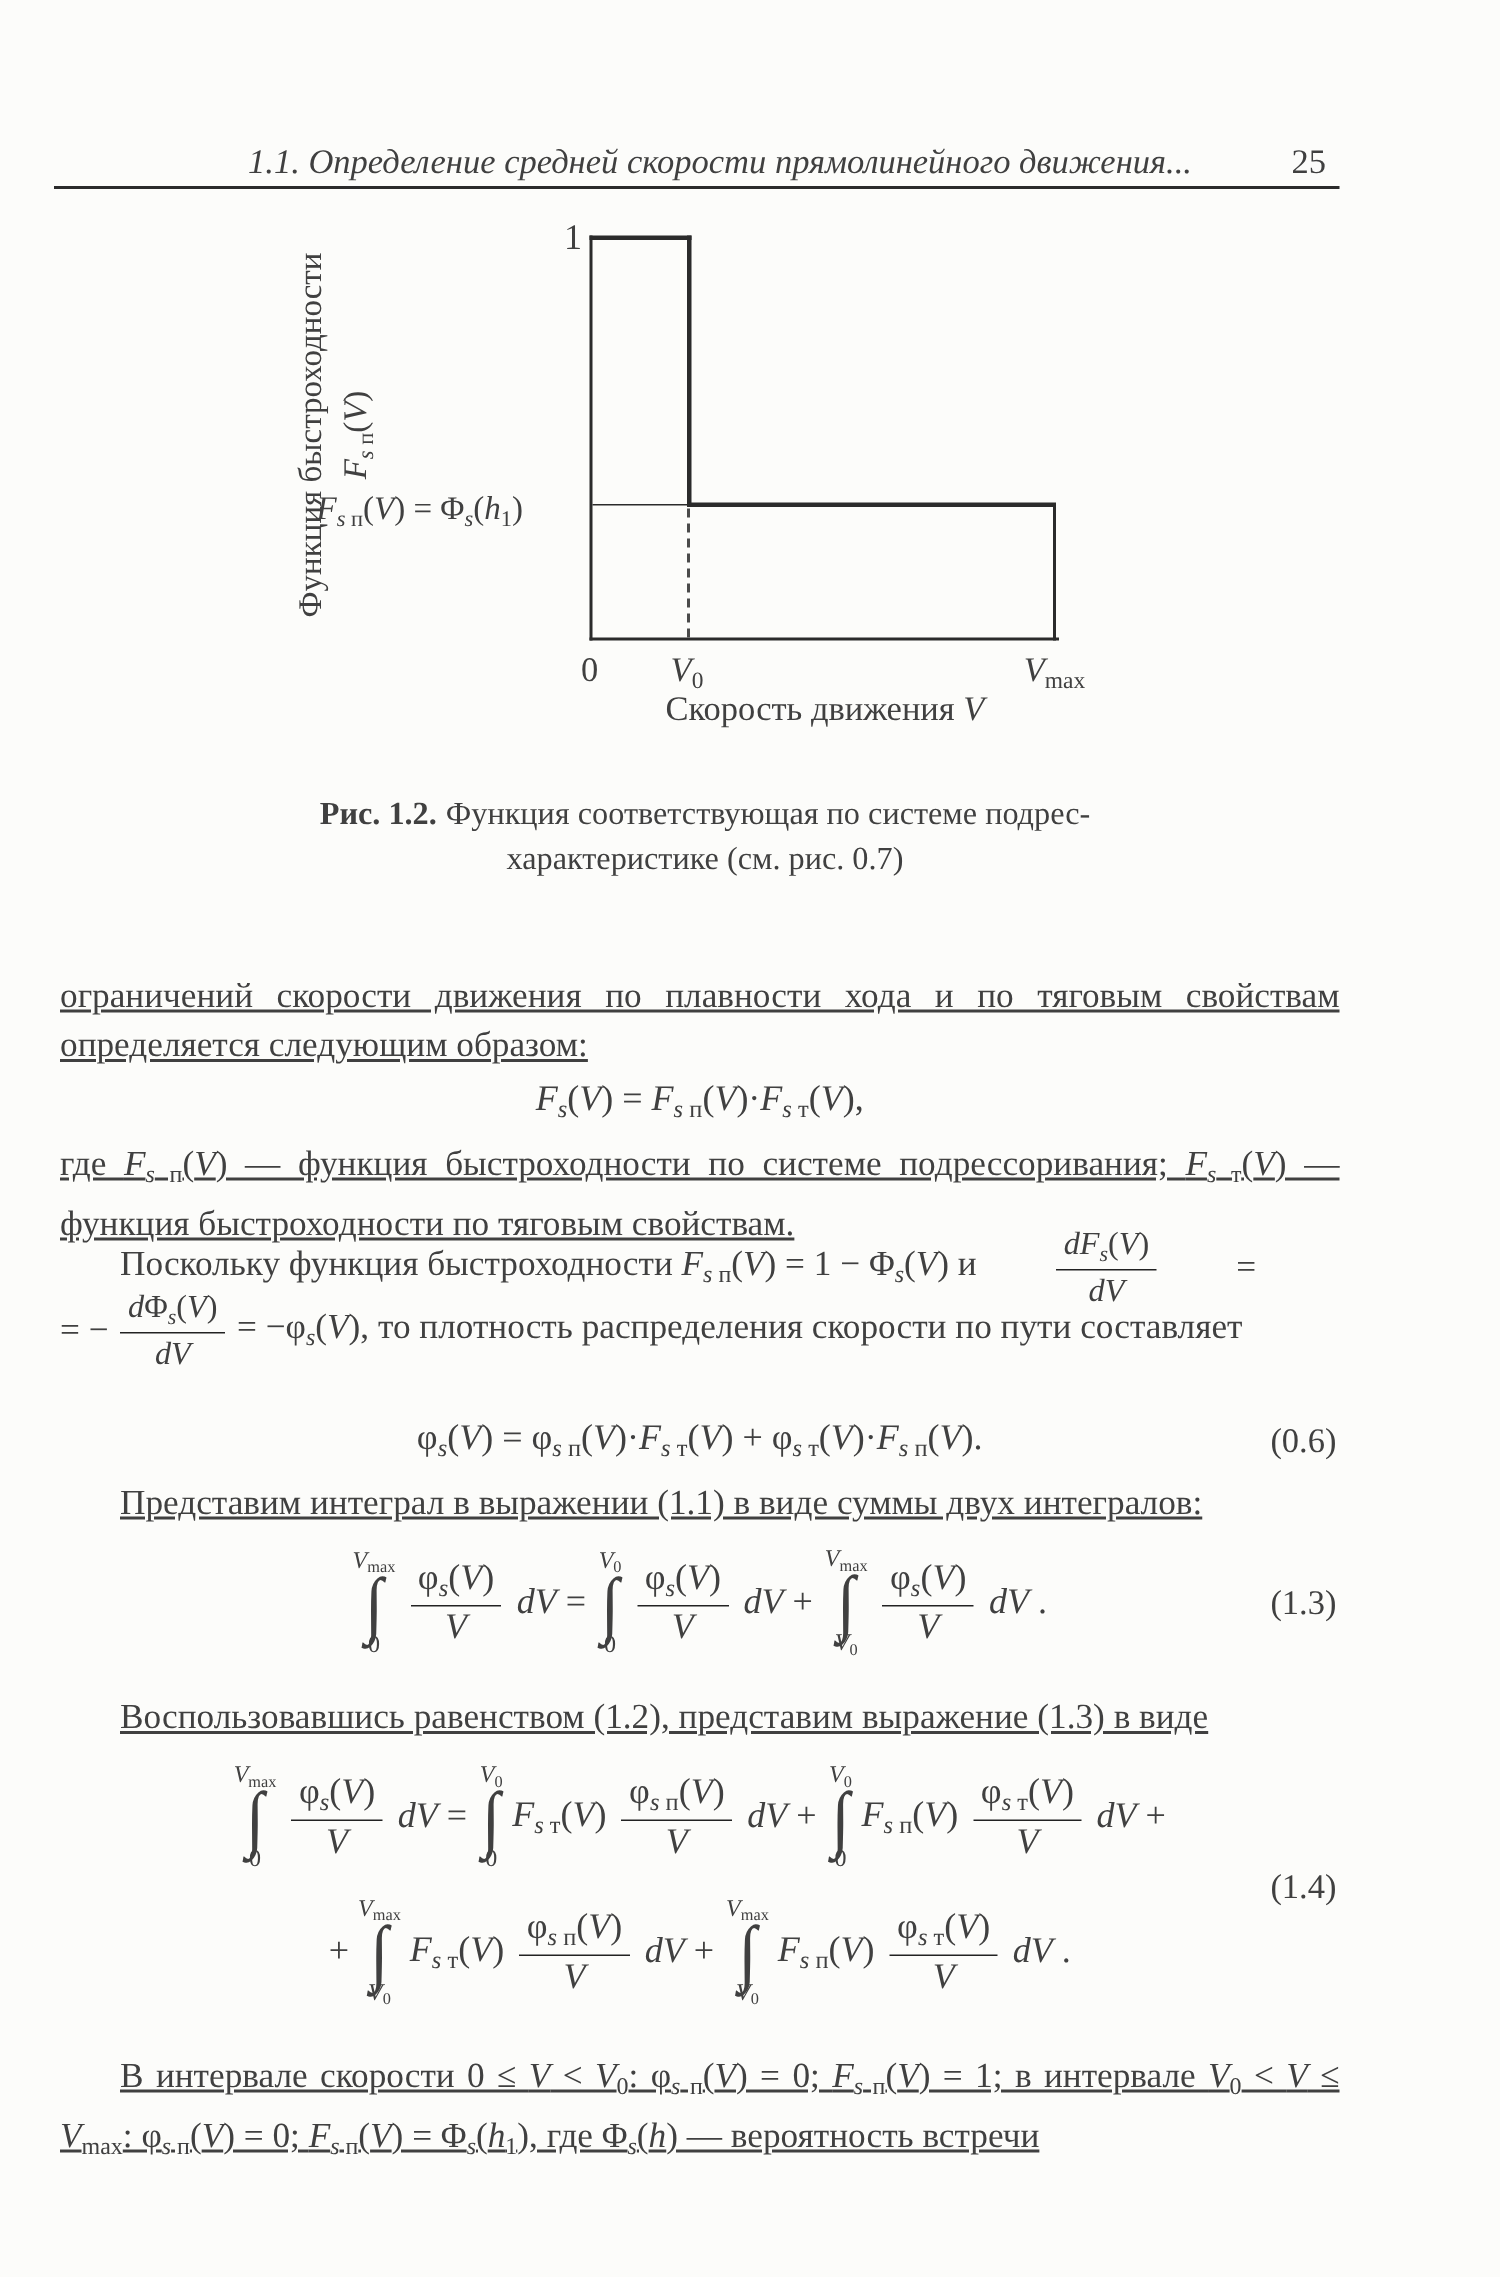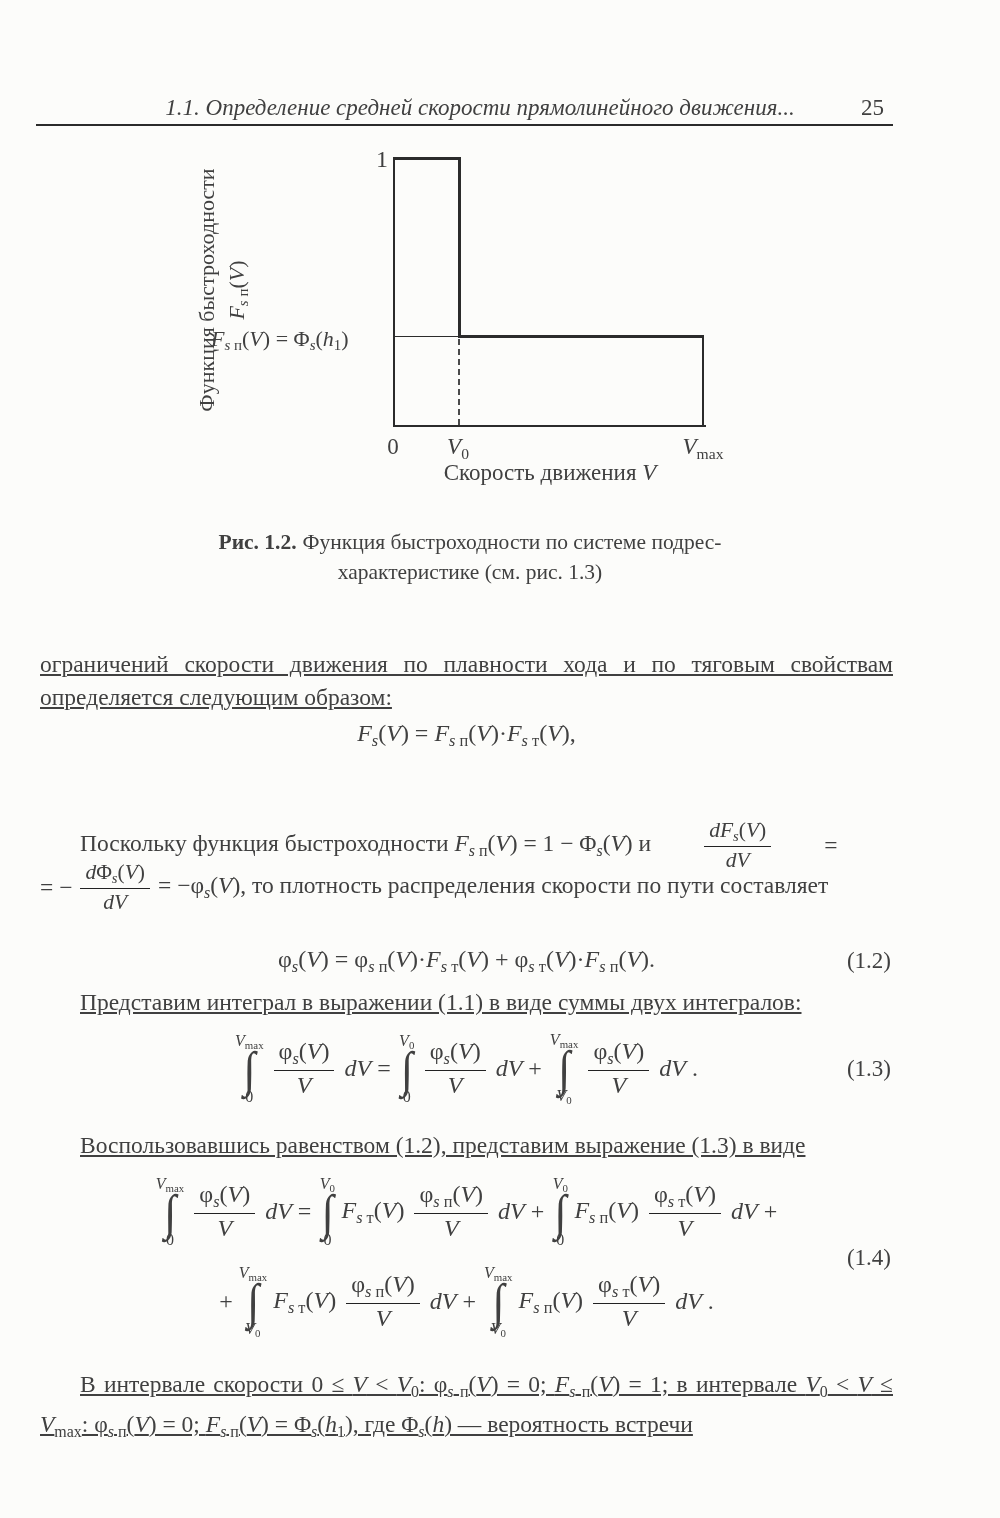--- a/index.html
+++ b/index.html
@@ -90,53 +90,54 @@
 
     <div class="figlab" style="left:170px; top:6px; width:33px; text-align:right; font-size:24px;">1</div>
     <div class="lvl-lab m"><i>F</i><sub><i>s</i> п</sub>(<i>V</i>) = Φ<sub><i>s</i></sub>(<i>h</i><sub>1</sub>)</div>
     <div class="figlab m" style="left:195px; top:294px; width:26px; text-align:center;">0</div>
     <div class="figlab m" style="left:250px; top:294px; width:46px; text-align:center;"><i>V</i><sub>0</sub></div>
     <div class="figlab m" style="left:478px; top:294px; width:80px; text-align:center;"><i>V</i><sub>max</sub></div>
     <div class="xtitle m">Скорость движения <i>V</i></div>
   </div>
 
   <div class="caption">
-    <div><span class="cap-bold">Рис. 1.2.</span><span>Функция быстроходности по системе подрес-</span></div>
-    <div>характеристике (см. рис. 1.3)</div>
+    <div><span class="cap-bold">Рис. 1.2.</span><span>Функция соответствующая по системе подрес-</span></div>
+    <div>характеристике (см. рис. 0.7)</div>
   </div>
 
   <div class="col">
 
     <div class="para m" style="top:648px;">ограничений скорости движения по плавности хода и по тяговым свойствам определяется следующим образом:</div>
 
     <div class="eqrow" style="top:712px; height:46px;">
       <span class="m"><i>F</i><sub><i>s</i></sub>(<i>V</i>) = <i>F</i><sub><i>s</i> п</sub>(<i>V</i>)·<i>F</i><sub><i>s</i> т</sub>(<i>V</i>),</span>
     </div>
 
+    <div class="para m" style="top:760px;">где <i>F</i><sub><i>s</i> п</sub>(<i>V</i>) — функция быстроходности по системе подрессоривания; <i>F</i><sub><i>s</i> т</sub>(<i>V</i>) — функция быстроходности по тяговым свойствам.</div>
 
     <div class="mline" style="top:820px; height:50px; padding-left:40px;gap:45px;">
       <span class="m">Поскольку функция быстроходности <i>F</i><sub><i>s</i> п</sub>(<i>V</i>) = 1 − Φ<sub><i>s</i></sub>(<i>V</i>) и</span>
       <span class="frac infrac" style="margin:0 8px;">
         <span class="fnum m"><i>dF</i><sub><i>s</i></sub>(<i>V</i>)</span>
         <span class="fden m"><i>dV</i></span>
       </span>
       <span class="m">=</span>
     </div>
     <div class="mline" style="top:862px; height:50px;">
       <span class="m">= −</span>
       <span class="frac infrac" style="margin:0 8px;">
         <span class="fnum m"><i>d</i>Φ<sub><i>s</i></sub>(<i>V</i>)</span>
         <span class="fden m"><i>dV</i></span>
       </span>
       <span class="m">= −φ<sub><i>s</i></sub>(<i>V</i>), то плотность распределения скорости по пути составляет</span>
     </div>
 
     <div class="eqrow" style="top:938px; height:46px;">
       <span class="m">φ<sub><i>s</i></sub>(<i>V</i>) = φ<sub><i>s</i> п</sub>(<i>V</i>)·<i>F</i><sub><i>s</i> т</sub>(<i>V</i>) + φ<sub><i>s</i> т</sub>(<i>V</i>)·<i>F</i><sub><i>s</i> п</sub>(<i>V</i>).</span>
-      <span class="eq-num">(1.2)</span>
+      <span class="eq-num">(0.6)</span>
     </div>
 
     <div class="para ind m" style="top:986px;">Представим интеграл в выражении (1.1) в виде суммы двух интегралов:</div>
 
     <div class="eqrow" style="top:1024px; height:90px; gap:8px;">
       <span class="term">
         <span class="int">
           <span class="lim m"><i>V</i><sub>max</sub></span>
           <span class="isym">∫</span>
           <span class="lim m">0</span>

